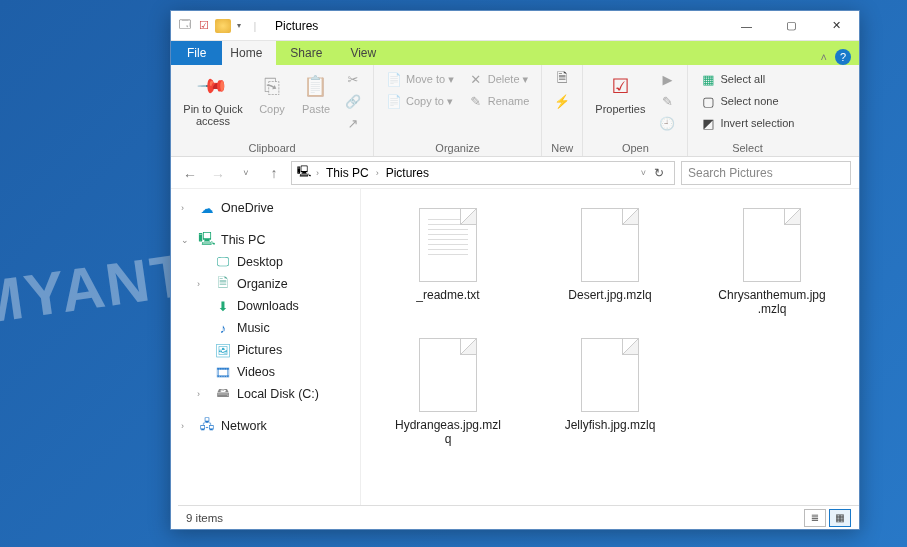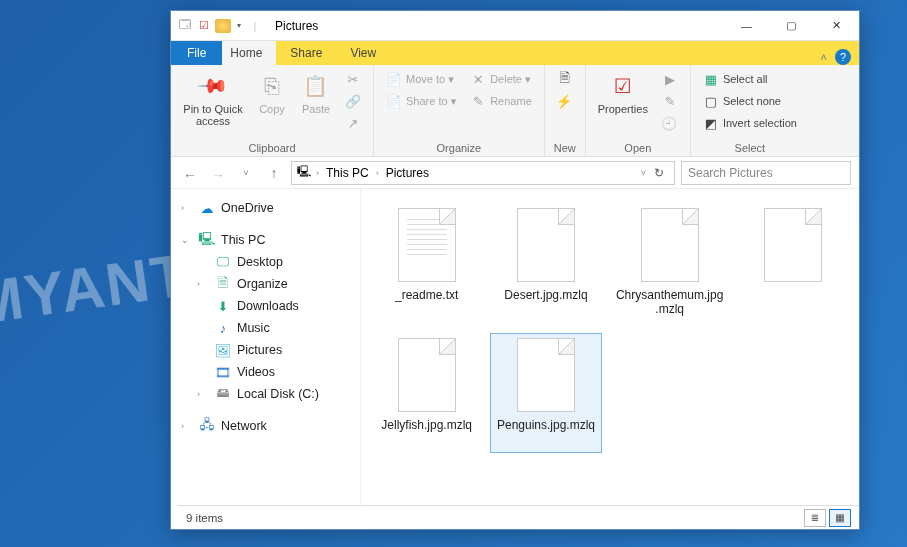--- a/index.html
+++ b/index.html
@@ -7,21 +7,21 @@
 .watermark { position: absolute; color: rgba(255,255,255,0.35); font-size: 60px; font-weight: bold; transform: rotate(-8deg); left: -30px; top: 220px; pointer-events: none; z-index: 0; letter-spacing: 2px; }
 .window { position: absolute; left: 170px; top: 10px; width: 690px; height: 520px; background: #fff; border: 1px solid #5a8ac0; box-shadow: 0 4px 20px rgba(0,0,0,0.3); z-index: 10; display: flex; flex-direction: column; }
 .titlebar { height: 30px; background: #fff; display: flex; align-items: center; border-bottom: 1px solid #e5e5e5; }
 .titlebar-icons { display: flex; align-items: center; gap: 3px; padding: 0 6px; }
 .tb-ic { width: 16px; height: 16px; display: inline-flex; align-items: center; justify-content: center; font-size: 11px; }
 .folder-ic { width: 18px; height: 14px; background: radial-gradient(#ffd76a,#e8b23a); border-radius: 2px; }
 .qat-dd { width: 10px; height: 14px; display: flex; align-items: center; justify-content: center; color: #666; font-size: 8px; }
 .titlebar-title { font-size: 12px; padding-left: 6px; flex: 1; }
 .window-controls { display: flex; }
 .wc { width: 45px; height: 29px; display: flex; align-items: center; justify-content: center; font-size: 11px; color: #333; }
-.tabbar { height: 24px; display: flex; align-items: flex-end; background: #fde047; }
+.tabbar { height: 24px; display: flex; align-items: flex-end; background: #bef264; }
 .file-tab { background: #1979ca; color: #fff; height: 24px; padding: 0 16px; font-size: 12px; display: flex; align-items: center; }
 .tab { height: 24px; padding: 0 14px; font-size: 12px; display: flex; align-items: center; color: #444; }
 .tab.active { background: #f5f5f5; padding-left: 8px; }
 .tab-end { flex: 1; display: flex; justify-content: flex-end; align-items: center; padding-right: 8px; gap: 8px; }
 .help-ic { width: 16px; height: 16px; border-radius: 50%; background: #1979ca; color: #fff; font-size: 11px; display: flex; align-items: center; justify-content: center; }
 .ribbon { height: 92px; background: #f5f5f5; border-bottom: 1px solid #ddd; display: flex; }
 .rgroup { border-right: 1px solid #e3e3e3; padding: 4px 8px 2px; display: flex; flex-direction: column; }
 .rgroup-body { flex: 1; display: flex; align-items: flex-start; gap: 6px; }
 .rgroup-label { font-size: 11px; color: #666; text-align: center; padding-top: 2px; }
 .rbtn { display: flex; flex-direction: column; align-items: center; gap: 2px; font-size: 11px; color: #444; padding: 2px 4px; }
@@ -38,21 +38,21 @@
 .crumb-sep { color: #888; font-size: 9px; padding: 0 2px; }
 .refresh { width: 22px; color: #555; text-align: center; }
 .searchbox { width: 170px; height: 24px; border: 1px solid #ccc; display: flex; align-items: center; padding: 0 6px; font-size: 12px; color: #888; }
 .content { flex: 1; display: flex; overflow: hidden; }
 .navpane { width: 190px; border-right: 1px solid #eee; padding: 8px 4px; font-size: 12.5px; overflow: hidden; }
 .navitem { display: flex; align-items: center; gap: 6px; padding: 3px 6px 3px 24px; color: #222; position: relative; white-space: nowrap; }
 .navitem .exp { position: absolute; left: 6px; font-size: 9px; color: #888; }
 .navitem .nic { width: 16px; height: 16px; display: inline-flex; align-items: center; justify-content: center; font-size: 13px; }
 .navgap { height: 10px; }
 .filepane { flex: 1; padding: 14px 10px; overflow: auto; }
-.filegrid { display: grid; grid-template-columns: repeat(4, 1fr); gap: 10px 8px; }
+.filegrid { display: grid; grid-template-columns: repeat(3, 1fr); gap: 10px 8px; }
 .fileitem { display: flex; flex-direction: column; align-items: center; text-align: center; font-size: 12px; color: #222; padding: 4px; border: 1px solid transparent; }
 .fileitem.selected { border: 1px solid #7ab5e8; background: #e8f2fb; }
 .filethumb { width: 58px; height: 74px; border: 1px solid #ccc; background: #fff; margin-bottom: 6px; position: relative; }
 .filethumb.txt::before { content: ""; position: absolute; left: 8px; right: 8px; top: 10px; height: 40px; background: repeating-linear-gradient(#ddd, #ddd 1px, transparent 1px, transparent 5px); }
 .filethumb .dogear { position: absolute; right: 0; top: 0; width: 16px; height: 16px; background: linear-gradient(135deg, #fff 48%, #ccc 50%, #f3f3f3 52%); border-left: 1px solid #ccc; border-bottom: 1px solid #ccc; }
 .filename { max-width: 110px; word-wrap: break-word; line-height: 1.2; min-height: 30px; }
 .statusbar { height: 24px; border-top: 1px solid #ddd; display: flex; align-items: center; font-size: 11.5px; color: #444; padding: 0 8px; margin-left: 7px; }
 .statusbar .spacer { flex: 1; }
 .viewbtn { width: 22px; height: 18px; border: 1px solid #bbb; margin-left: 3px; display: inline-flex; align-items: center; justify-content: center; font-size: 10px; }
 .viewbtn.active { border-color: #1979ca; background: #e8f2fb; }
@@ -125,21 +125,21 @@
 
     <div class="rgroup">
       <div class="rgroup-body">
         <div class="vstack">
           <div class="rbtn small disabled">
               <span class="ic">📄</span>
               <span>Move to ▾</span>
             </div>
           <div class="rbtn small disabled">
               <span class="ic">📄</span>
-              <span>Share to ▾</span>
+              <span>Copy to ▾</span>
             </div>
         </div>
         <div class="vstack">
           <div class="rbtn small disabled">
               <span class="ic">✕</span>
               <span>Delete ▾</span>
             </div>
           <div class="rbtn small disabled">
               <span class="ic">✎</span>
               <span>Rename</span>
@@ -293,32 +293,27 @@
           <div class="fileitem">
             <div class="filethumb blank">
               <div class="dogear"></div>
             </div>
             <div class="filename">Chrysanthemum.jpg.mzlq</div>
           </div>
           <div class="fileitem">
             <div class="filethumb blank">
               <div class="dogear"></div>
             </div>
+            <div class="filename">Hydrangeas.jpg.mzlq</div>
           </div>
           <div class="fileitem">
             <div class="filethumb blank">
               <div class="dogear"></div>
             </div>
             <div class="filename">Jellyfish.jpg.mzlq</div>
-          </div>
-          <div class="fileitem selected">
-            <div class="filethumb blank">
-              <div class="dogear"></div>
-            </div>
-            <div class="filename">Penguins.jpg.mzlq</div>
           </div>
         </div>
     </div>
   </div>
 
   <div class="statusbar">
     <span>9 items</span>
     <span class="spacer"></span>
     <span class="viewbtn">≣</span>
     <span class="viewbtn active">▦</span>

